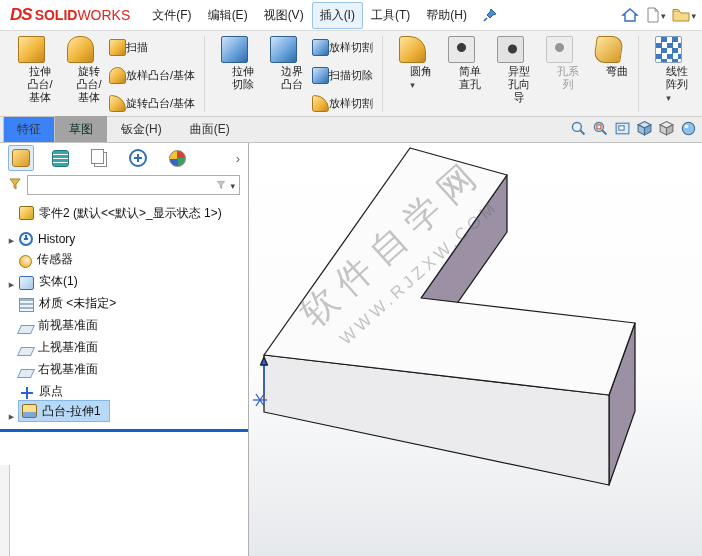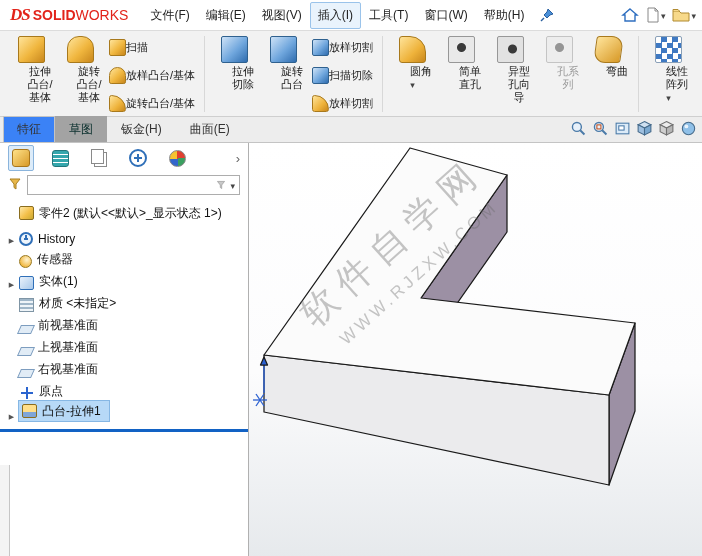--- a/index.html
+++ b/index.html
@@ -1,21 +1,21 @@
 <!DOCTYPE html>
 <html><head>
 <meta charset="utf-8">
 <style>
   html,body{margin:0;padding:0;}
   body{width:702px;height:556px;overflow:hidden;position:relative;background:#fff;
        font-family:"Liberation Sans","DejaVu Sans",sans-serif;font-size:12px;color:#222;}
   
   .menubar{height:30px;display:flex;align-items:center;background:#fff;border-bottom:1px solid #dcdcdc;padding:0 4px;}
   .logo{display:flex;align-items:baseline;margin:0 14px 0 6px;white-space:nowrap;}
-  .logo-ds{color:#e2231a;font-style:italic;font-weight:bold;font-size:17px;margin-right:3px;letter-spacing:-1px;font-family:Liberation Serif, serif;}
+  .logo-ds{color:#e2231a;font-style:italic;font-weight:bold;font-size:17px;margin-right:3px;letter-spacing:-1px;}
   .logo-solid{color:#e2231a;font-weight:bold;font-size:14px;}
   .logo-works{color:#e2231a;font-weight:normal;font-size:14px;}
   .menu-item{padding:4px 7px;border:1px solid transparent;border-radius:2px;cursor:default;white-space:nowrap;}
   .menu-item.hl{border-color:#9ac3ea;background:#e9f3fc;}
   .pinwrap{margin-left:8px;display:flex;align-items:center;}
   .mb-right{margin-left:auto;display:flex;align-items:center;gap:7px;overflow:hidden;white-space:nowrap;padding-right:2px;}
   .mb-ic{display:flex;align-items:center;gap:1px;}
   .caret::after{content:"▾";font-size:9px;color:#444;line-height:1;}
   
   .ribbon{height:84px;background:#f2f2f2;border-bottom:1px solid #cfcfcf;display:flex;align-items:stretch;padding:1px 0 0 4px;overflow:hidden;}
@@ -101,21 +101,20 @@
   <div class="logo">
     <span class="logo-ds">DS</span>
     <span class="logo-solid">SOLID</span>
     <span class="logo-works">WORKS</span>
   </div>
   <div class="menu-item">文件(F)</div>
   <div class="menu-item">编辑(E)</div>
   <div class="menu-item">视图(V)</div>
   <div class="menu-item hl">插入(I)</div>
   <div class="menu-item">工具(T)</div>
-  <div class="menu-item">窗口(W)</div>
   <div class="menu-item">帮助(H)</div>
   <span class="pinwrap">
     <svg width="14" height="14" viewBox="0 0 14 14">
         <path d="M8 1 L13 6 L10 7 L7 10 L4 7 L7 4 Z" fill="#4a90d9" stroke="#2a5f9e"></path>
         <line x1="4" y1="10" x2="1" y2="13" stroke="#2a5f9e" stroke-width="1.4"></line>
       </svg>
   </span>
   <div class="mb-right">
     <span class="mb-ic">
       <svg width="18" height="16" viewBox="0 0 18 16">
@@ -165,21 +164,21 @@
     </div>
   </div>
   <div class="rsep"></div>
   <div class="rgroup">
     <div class="bigbtn">
       <span class="ricon ic-blue"></span>
       <span class="blabel">拉伸切除</span>
     </div>
     <div class="bigbtn">
       <span class="ricon ic-blue ic-rev"></span>
-      <span class="blabel">旋转凸台</span>
+      <span class="blabel">边界凸台</span>
     </div>
     <div class="smallcol">
       <div class="smallbtn">
         <span class="sicon ic-blue"></span>
         <span>放样切割</span>
       </div>
       <div class="smallbtn">
         <span class="sicon ic-blue ic-rev"></span>
         <span>扫描切除</span>
       </div>

